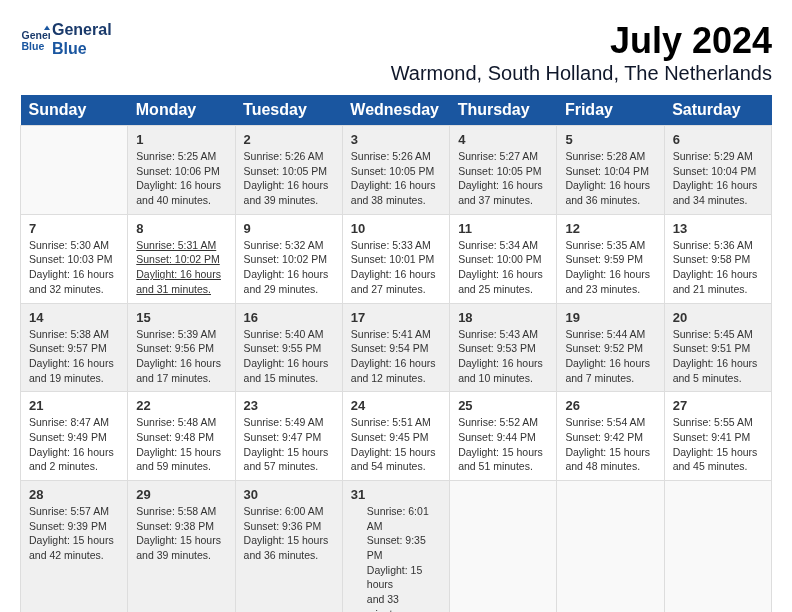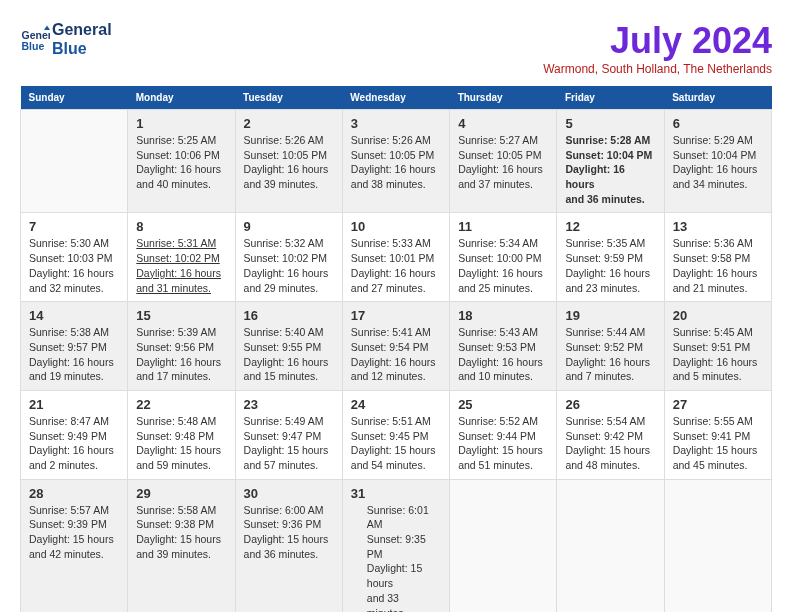--- a/index.html
+++ b/index.html
@@ -24,37 +24,37 @@
     .logo-icon {
       width: 30px;
       height: 30px;
     }
     .title-section {
       text-align: right;
     }
     .month-title {
       font-size: 36px;
       font-weight: bold;
-      color: #6d28d9;
+      color: #000000;
     }
     .location-title {
-      font-size: 12px;
-      color: #b91c1c;
+      font-size: 20px;
+      color: #0f172a;
     }
     table {
       width: 100%;
       border-collapse: collapse;
       font-size: 11px;
     }
     thead tr th {
       background-color: #1a56a0;
       color: #fff;
       text-align: left;
       padding: 6px 8px;
-      font-size: 10px;
+      font-size: 16px;
       font-weight: bold;
     }
     tbody tr {
       vertical-align: top;
     }
     tbody tr:nth-child(odd) {
       background-color: #f0f0f0;
     }
     tbody tr:nth-child(even) {
       background-color: #fff;
@@ -140,21 +140,21 @@
         </td>
         <td>
           <span class="day-number">4</span>
           <div class="day-info" style="white-space: pre-line;">Sunrise: 5:27 AM
 Sunset: 10:05 PM
 Daylight: 16 hours
 and 37 minutes.</div>
         </td>
         <td>
           <span class="day-number">5</span>
-          <div class="day-info" style="white-space: pre-line; font-weight: bold;">Sunrise: 5:28 AM
+          <div class="day-info" style="white-space: pre-line;">Sunrise: 5:28 AM
 Sunset: 10:04 PM
 Daylight: 16 hours
 and 36 minutes.</div>
         </td>
         <td>
           <span class="day-number">6</span>
           <div class="day-info" style="white-space: pre-line;">Sunrise: 5:29 AM
 Sunset: 10:04 PM
 Daylight: 16 hours
 and 34 minutes.</div>

